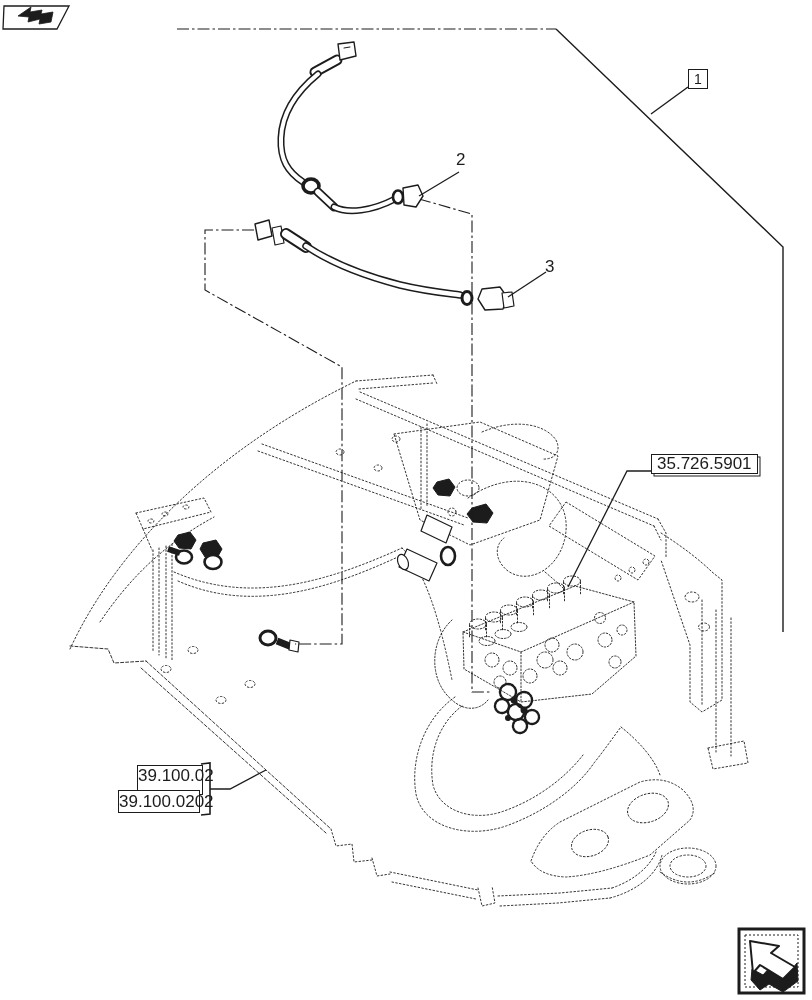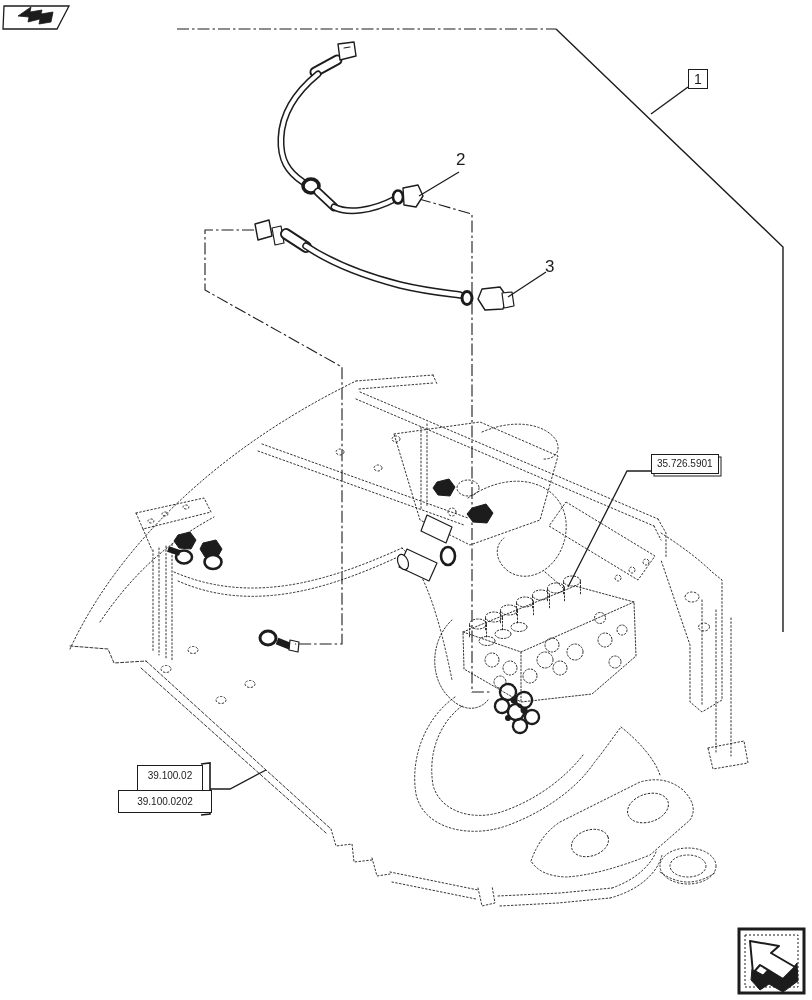--- a/index.html
+++ b/index.html
@@ -5,27 +5,27 @@
   html,body{margin:0;padding:0;background:#e8e8e8;}
   #stage{
     position:relative;width:812px;height:1000px;background:#ffffff;
     font-family:"Liberation Sans","DejaVu Sans",sans-serif;color:#1c1c1c;
     overflow:hidden;margin:0 auto;
   }
   #art{position:absolute;left:0;top:0;width:812px;height:1000px;}
   .callout-box{
     position:absolute;border:1.5px solid #1c1c1c;background:#ffffff;
     text-align:center;white-space:nowrap;box-sizing:border-box;
-    font-size:10px;color:#1c1c1c;
+    font-size:17px;color:#1c1c1c;
   }
   #label-1{left:688px;top:69px;width:20px;height:20px;line-height:18px;font-size:14px;}
   #label-valve{left:651px;top:454px;height:20px;line-height:18px;padding:0 5px;
     box-shadow:2.5px 2.5px 0 -1px #ffffff, 2.5px 2.5px 0 0 #1c1c1c;}
   #label-ref1{left:137px;top:765px;width:66px;height:30px;line-height:20px;}
-  #label-ref2{left:118px;top:790px;width:94px;height:23px;line-height:21px;}
+  #label-ref2{left:118px;top:790px;width:82px;height:23px;line-height:21px;}
   .callout-num{
     position:absolute;font-size:17px;color:#1c1c1c;background:transparent;
   }
   #label-2{left:456px;top:150px;}
   #label-3{left:545px;top:257px;}
 </style>
 </head>
 <body>
 
 <div id="stage">

